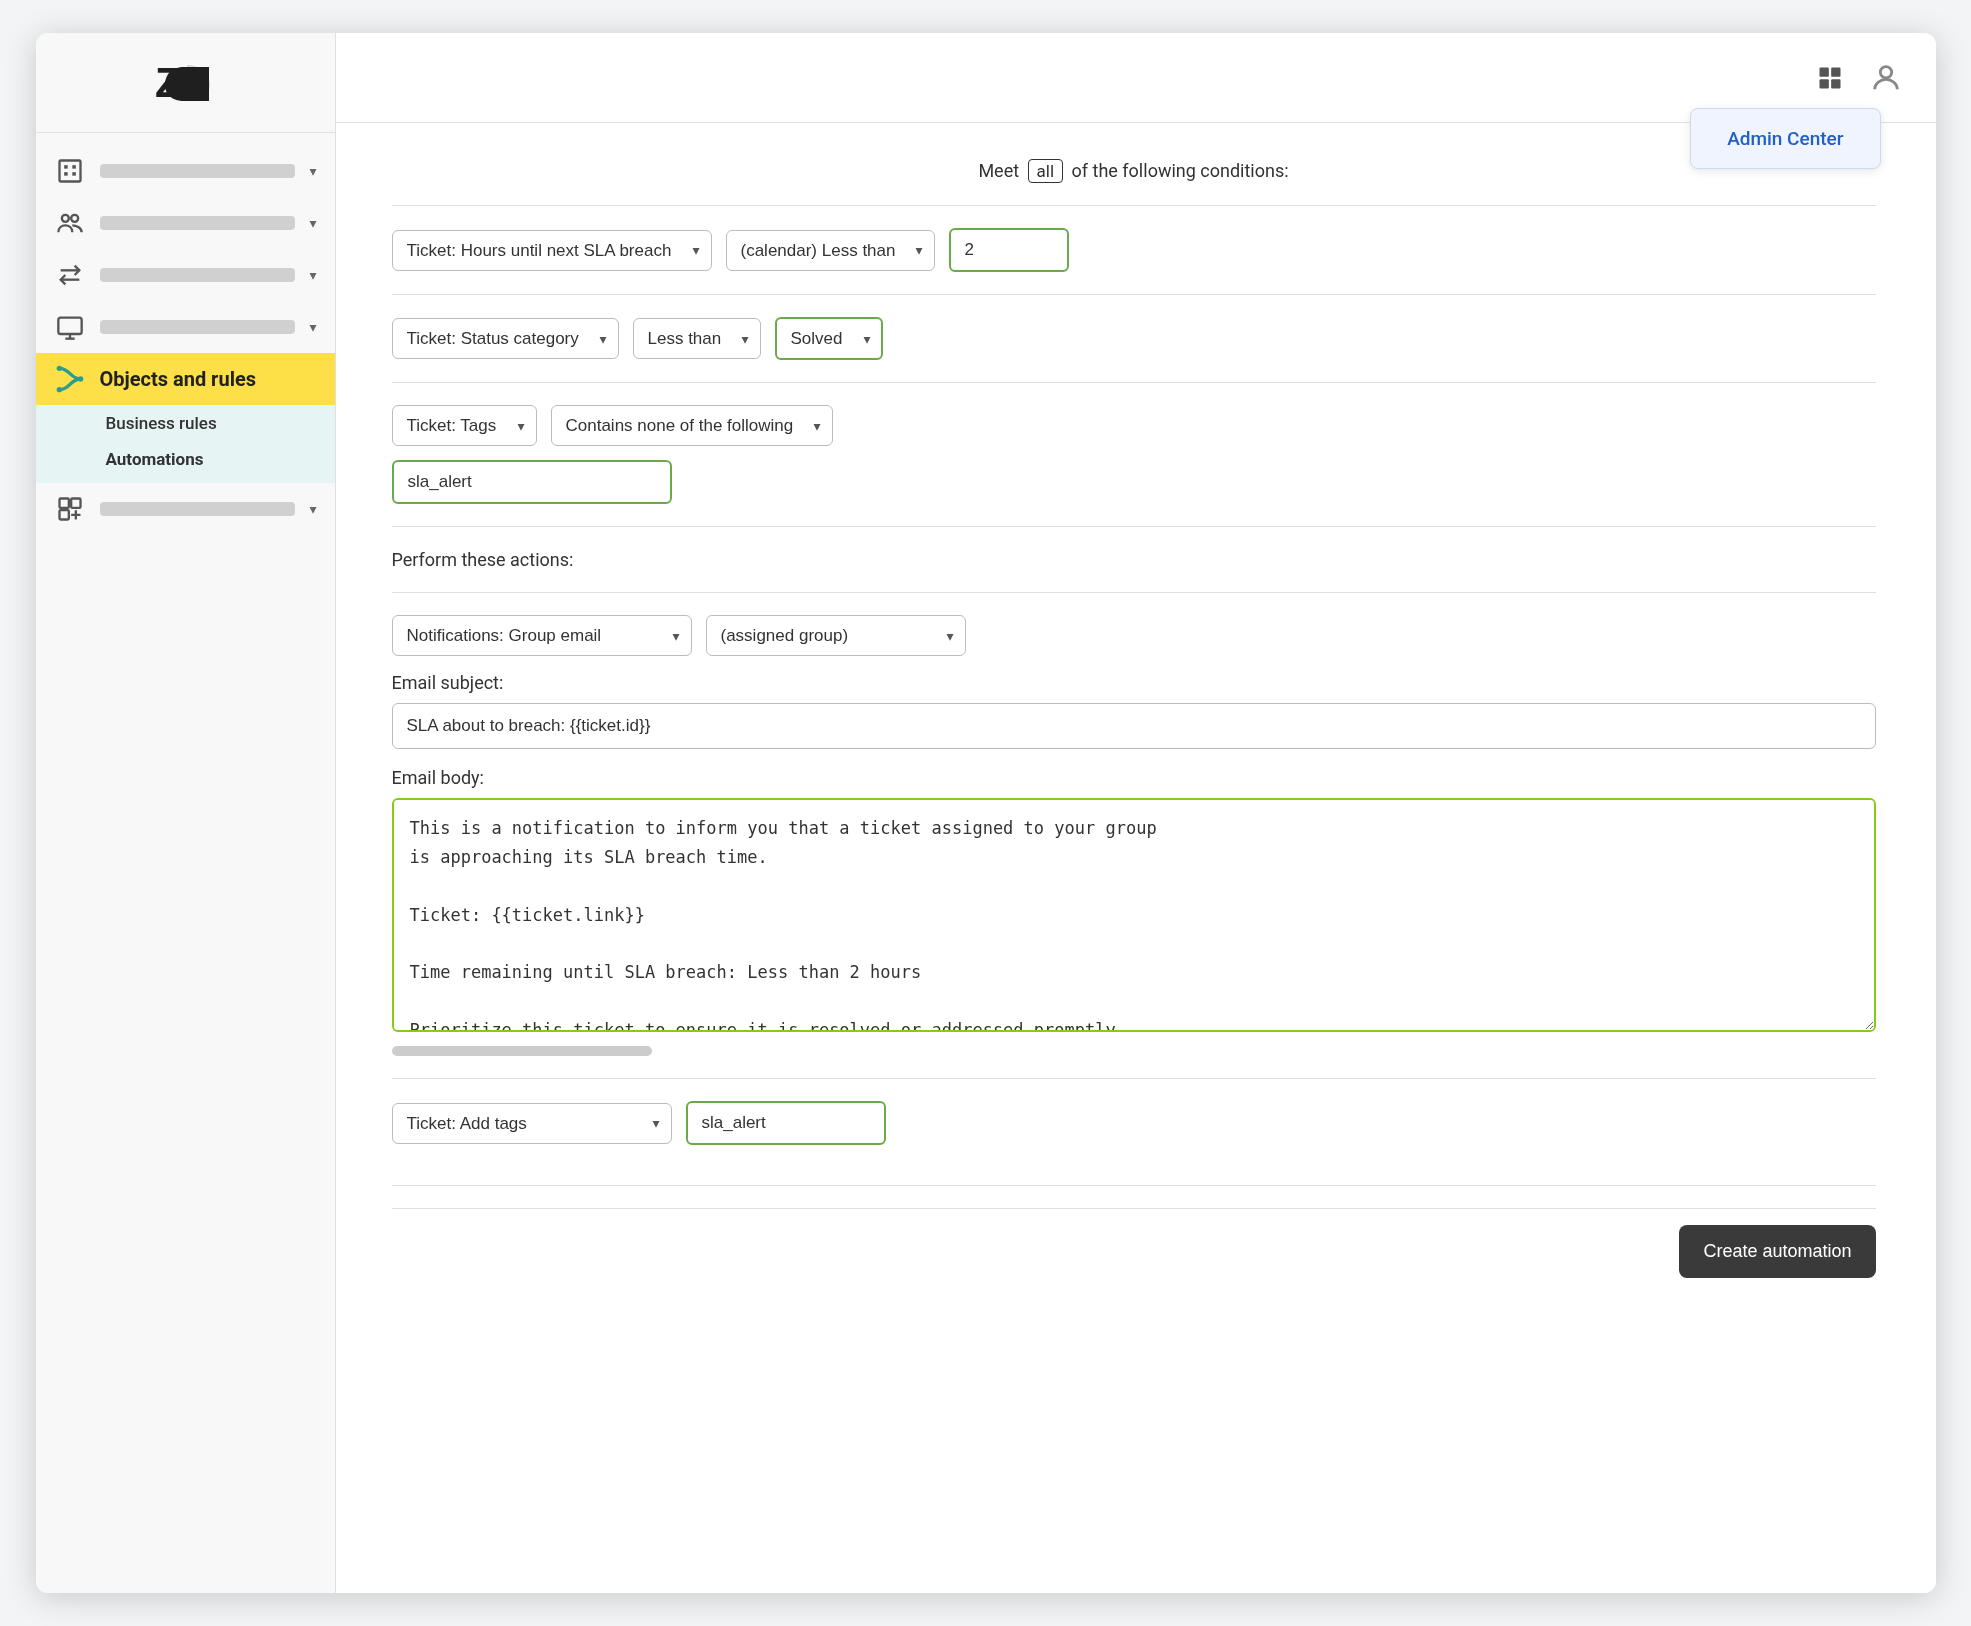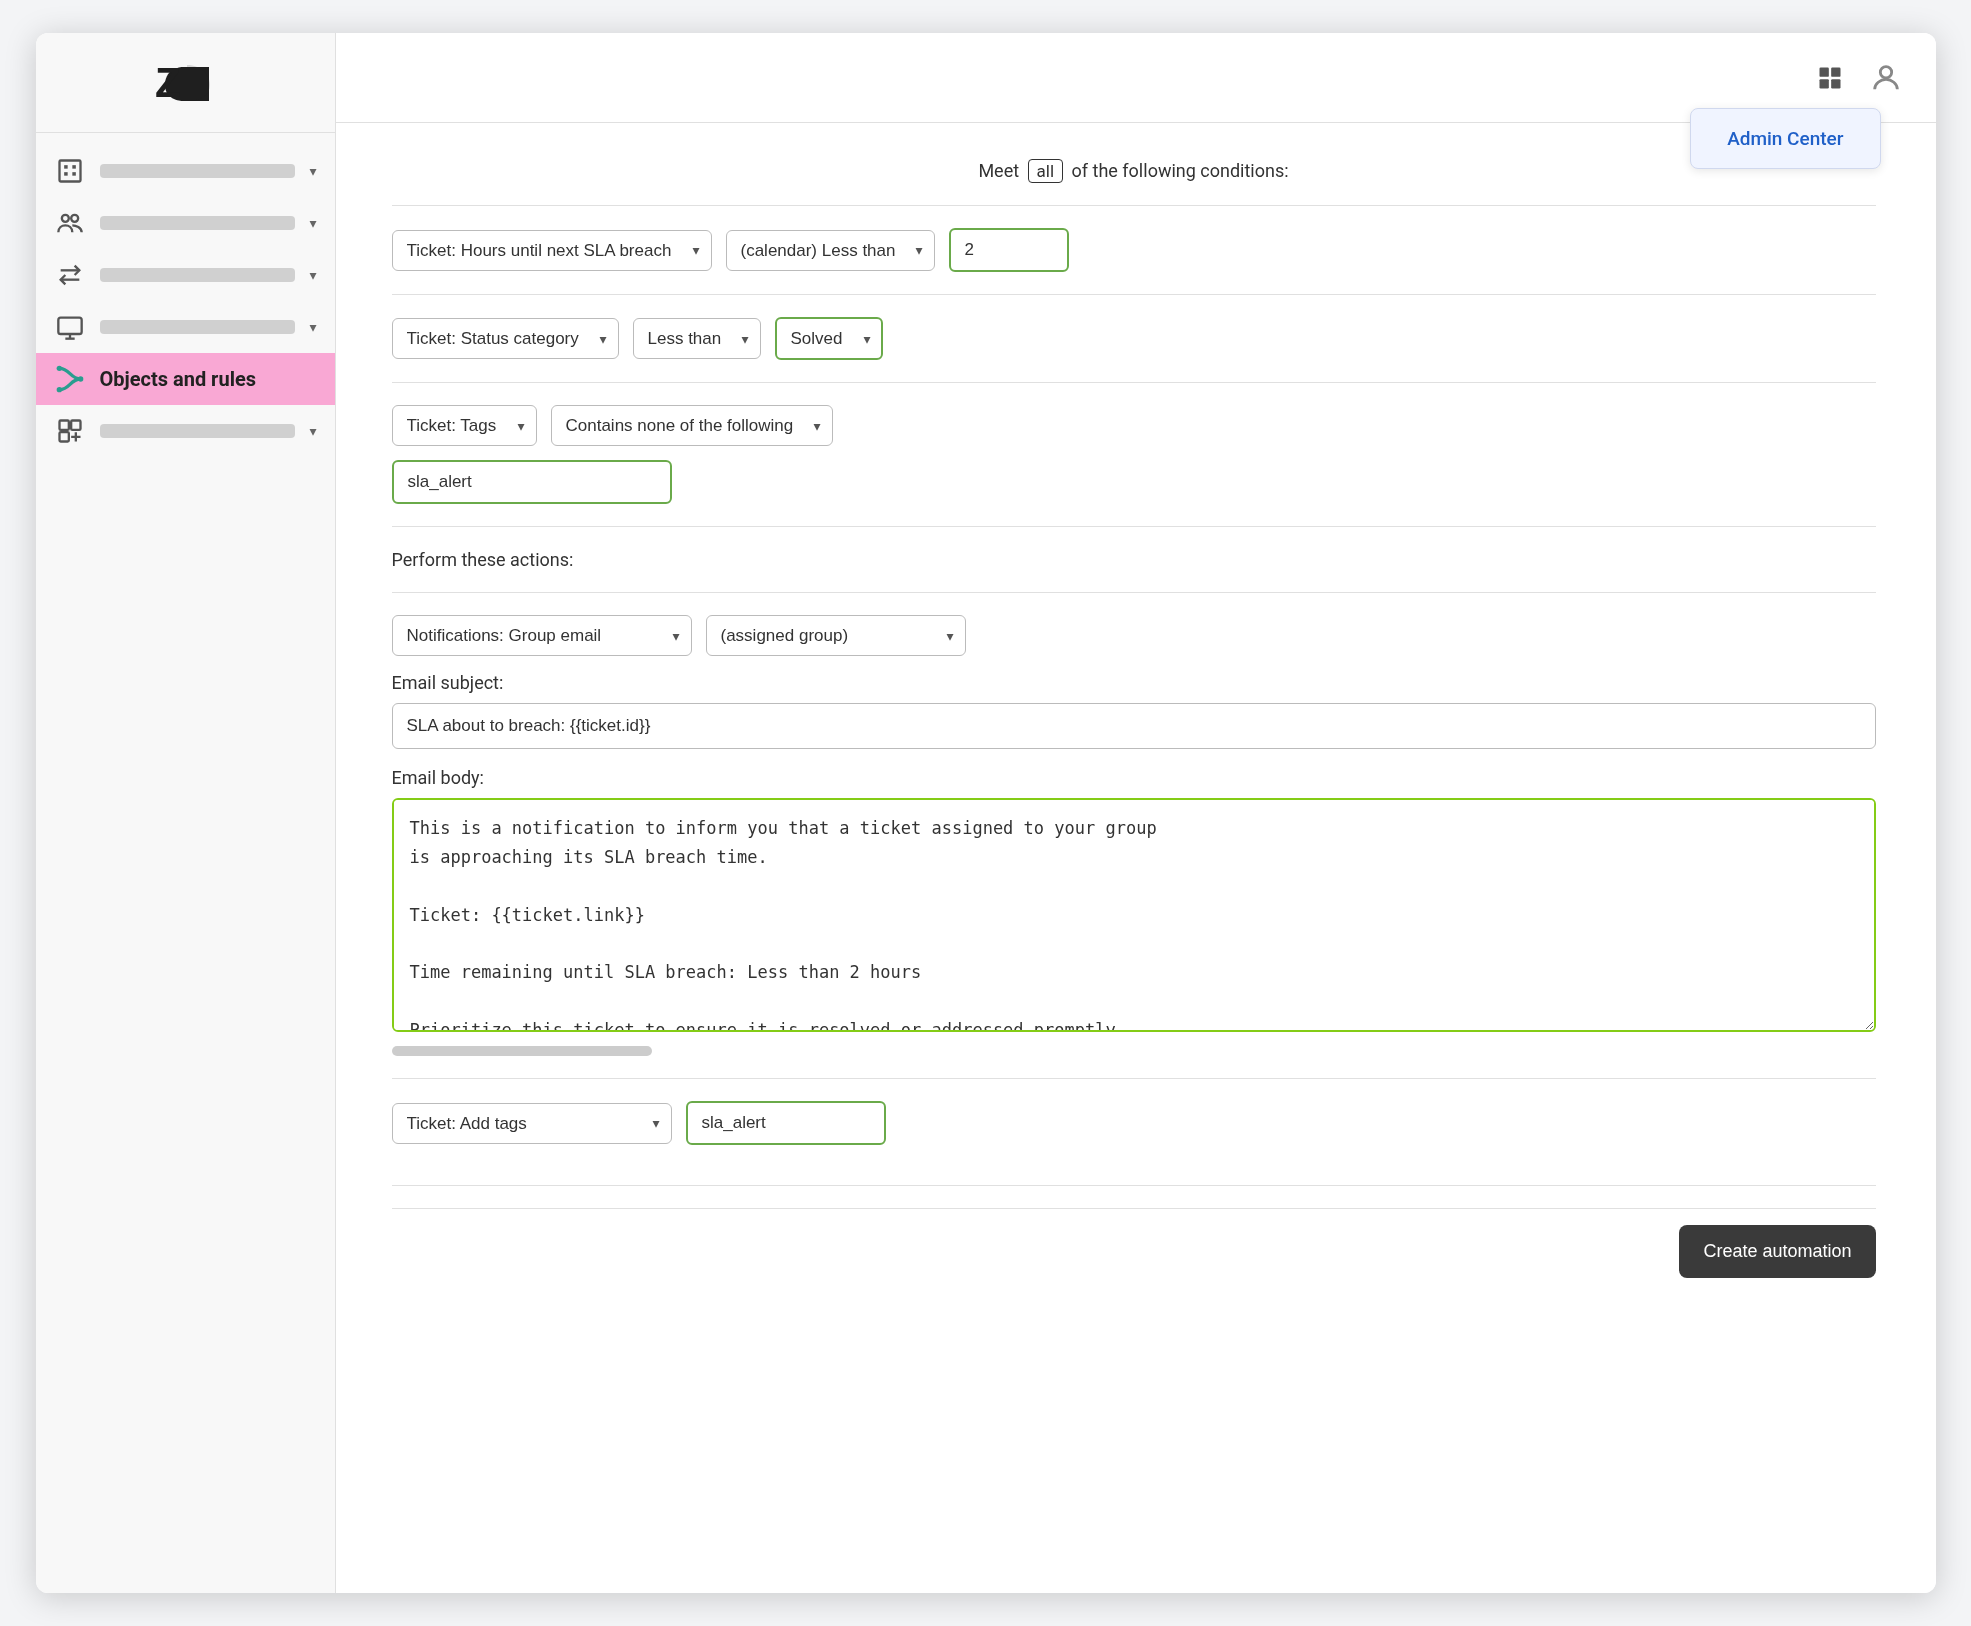--- a/index.html
+++ b/index.html
@@ -386,31 +386,35 @@
           <svg width="28" height="28" viewBox="0 0 24 24" fill="none">
             <rect x="2" y="4" width="20" height="14" rx="2" stroke="#555" stroke-width="2" fill="none"></rect>
             <path d="M8 22 L16 22" stroke="#555" stroke-width="2"></path>
             <path d="M12 18 L12 22" stroke="#555" stroke-width="2"></path>
           </svg>
         </div>
         <div class="sidebar-label-bar"></div>
         <span class="sidebar-chevron">▾</span>
       </div>
 
-      <div class="sidebar-section-active-label" style="background:#f9a8d4;">
+      <div class="sidebar-section-active-label" style="background:#fde047;">
         <div class="sidebar-icon">
           <svg width="32" height="32" viewBox="0 0 24 24" fill="none">
             <path d="M4 4 C4 4 8 4 12 8 C16 12 20 12 20 12" stroke="#2a9d8f" stroke-width="2.5" fill="none" stroke-linecap="round"></path>
             <path d="M4 20 C4 20 8 20 12 16 C16 12 20 12 20 12" stroke="#2a9d8f" stroke-width="2.5" fill="none" stroke-linecap="round"></path>
             <circle cx="4" cy="4" r="2" fill="#2a9d8f"></circle>
             <circle cx="20" cy="12" r="2" fill="#2a9d8f"></circle>
             <circle cx="4" cy="20" r="2" fill="#2a9d8f"></circle>
           </svg>
         </div>
         <span class="active-text">Objects and rules</span>
+      </div>
+      <div class="sidebar-subnav">
+        <div class="sidebar-subitem">Business rules</div>
+        <div class="sidebar-subitem active">Automations</div>
       </div>
 
       <div class="sidebar-section">
         <div class="sidebar-icon">
           <svg width="28" height="28" viewBox="0 0 24 24" fill="none">
             <rect x="3" y="3" width="8" height="8" rx="1" stroke="#555" stroke-width="2" fill="none"></rect>
             <rect x="13" y="3" width="8" height="8" rx="1" stroke="#555" stroke-width="2" fill="none"></rect>
             <rect x="3" y="13" width="8" height="8" rx="1" stroke="#555" stroke-width="2" fill="none"></rect>
             <path d="M13 17 L21 17 M17 13 L17 21" stroke="#555" stroke-width="2"></path>
           </svg>

